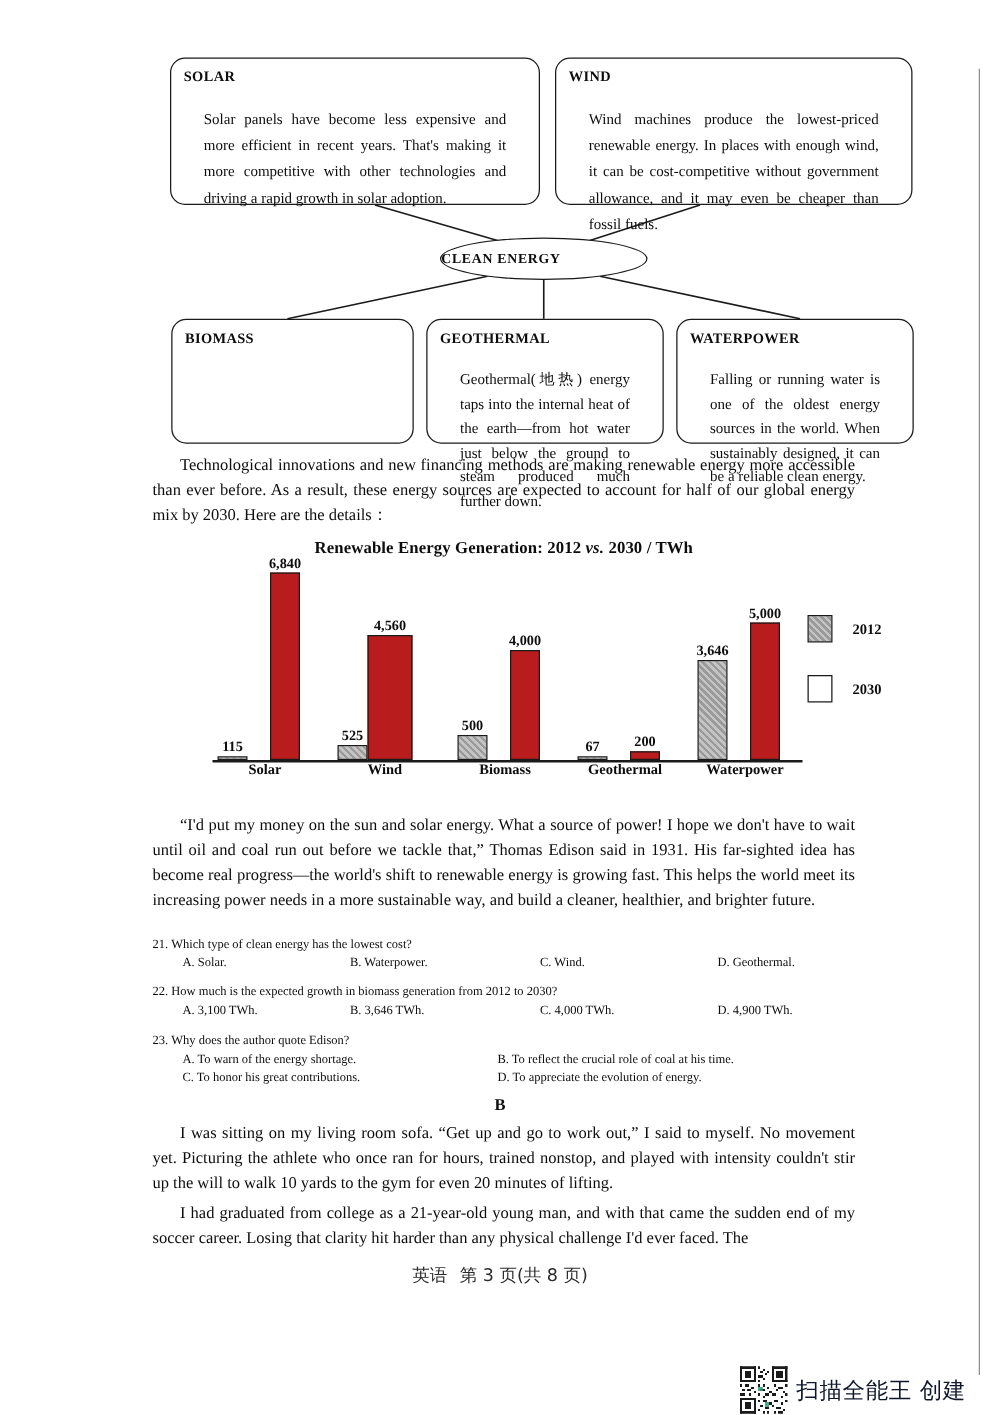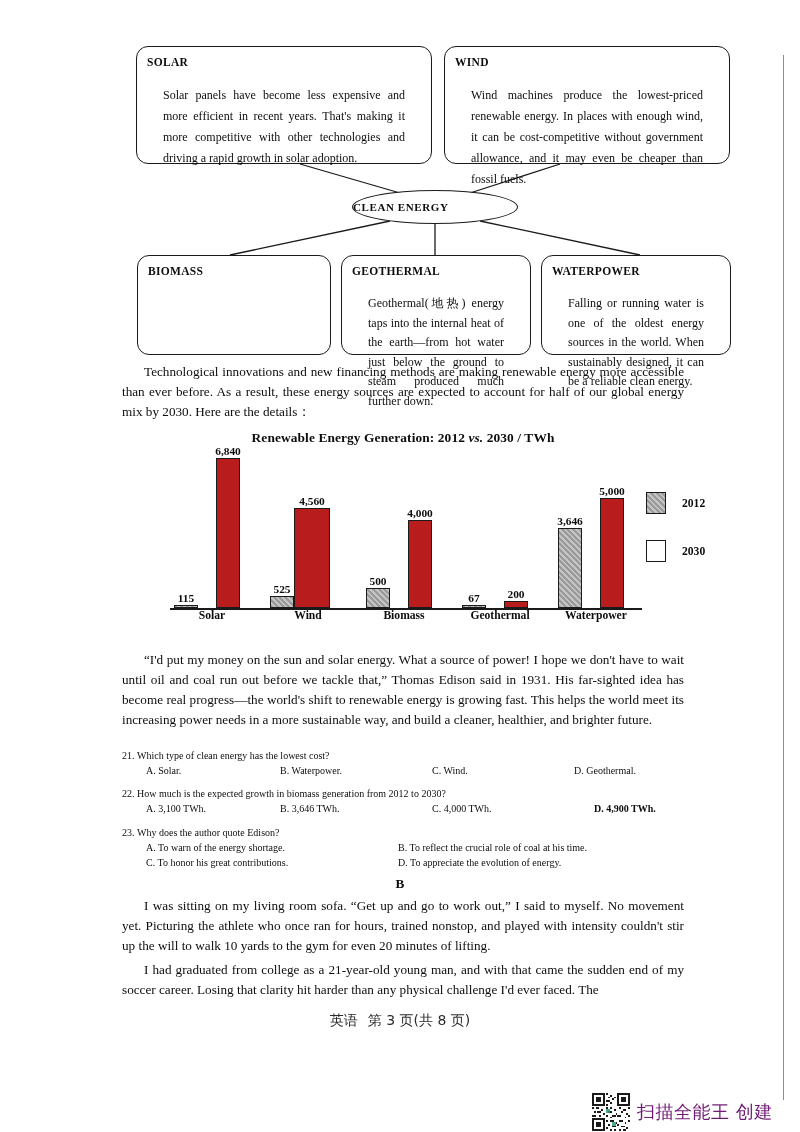--- a/index.html
+++ b/index.html
@@ -141,21 +141,21 @@
   .footer .sp{display:inline-block;width:10px;}
 
   .scan-mark{
     position:absolute;left:592px;top:1093px;
     display:flex;align-items:center;
   }
   .qr{width:38px;height:38px;margin-right:7px;position:relative;}
   .qr svg{display:block;}
   .scan-text{
     font-family:"DejaVu Sans", sans-serif;
-    font-size:18px;color:#701a75;letter-spacing:.5px;
+    font-size:18px;color:#0f172a;letter-spacing:.5px;
   }
 </style>
 </head>
 <body>
 
 <div class="page">
 
   <div class="margin-rule"></div>
 
   <div class="diagram">
@@ -287,21 +287,21 @@
       <span class="opt" style="left:452px;">D. Geothermal.</span>
     </span>
   </div>
 
   <div class="q" id="q22">
     <span class="q-stem"><span>22.</span>&nbsp;<span>How much is the expected growth in biomass generation from 2012 to 2030?</span></span>
     <span class="opts">
       <span class="opt" style="left:24px;">A. 3,100 TWh.</span>
       <span class="opt" style="left:158px;">B. 3,646 TWh.</span>
       <span class="opt" style="left:310px;">C. 4,000 TWh.</span>
-      <span class="opt" style="left:472px;font-weight:bold;">D. 4,900 TWh.</span>
+      <span class="opt" style="left:452px;">D. 4,900 TWh.</span>
     </span>
   </div>
 
   <div class="q" id="q23">
     <span class="q-stem"><span>23.</span>&nbsp;<span>Why does the author quote Edison?</span></span>
     <span class="opts opts-2col">
       <span class="opt" style="left:24px;">A. To warn of the energy shortage.</span>
       <span class="opt" style="left:276px;">B. To reflect the crucial role of coal at his time.</span>
     </span>
     <span class="opts opts-2col">

